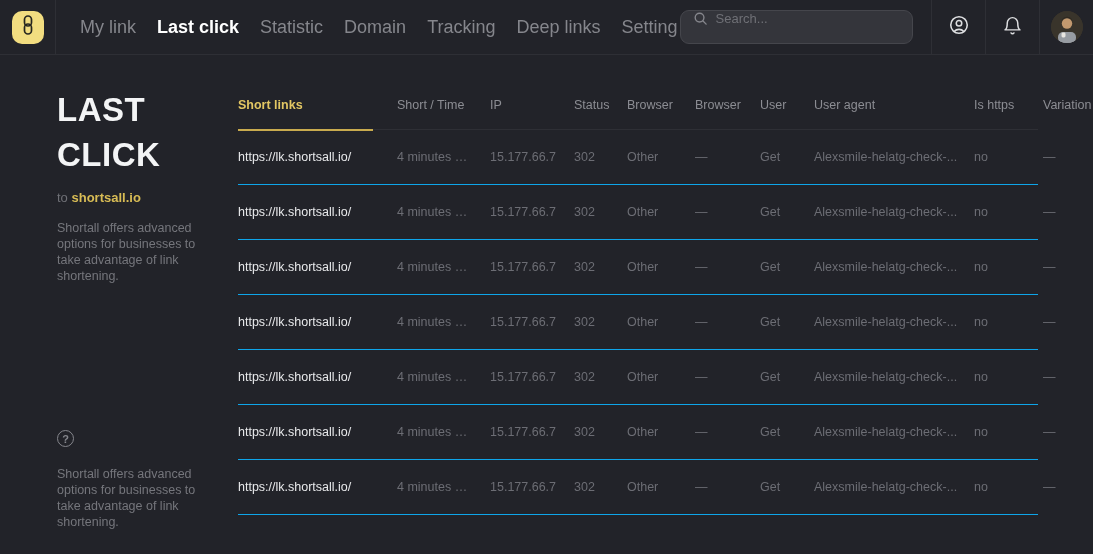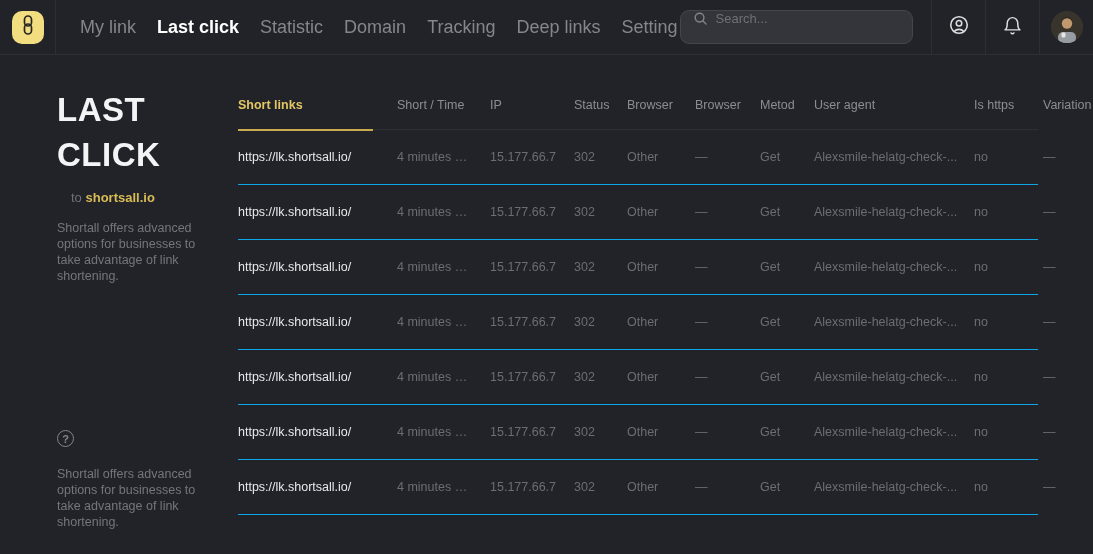--- a/index.html
+++ b/index.html
@@ -59,21 +59,21 @@
 
   
   .main { display:flex; padding-left:57px; }
 
   .sidebar { width:160px; margin-right:21px; padding-top:32px; flex:0 0 auto; }
   .page-title {
     font-size:33px; font-weight:700; line-height:45px;
     letter-spacing:0.5px; color:#f3f4f5;
   }
   .page-title span { display:block; }
-  .subtitle { margin-top:13px; font-size:13px; color:#6f7076;margin-left:14px; }
+  .subtitle { margin-top:13px; font-size:13px; color:#6f7076; }
   .subtitle a {
     color:#d8bc55; font-weight:700; text-decoration:none; cursor:pointer;
   }
   .desc {
     margin-top:15px; width:158px;
     font-size:12.5px; line-height:16px; color:#75767c;
   }
   .help-block { margin-top:146px; }
   .help-icon {
     width:17px; height:17px; border-radius:50%;
@@ -203,21 +203,21 @@
   </aside>
 
   <section class="table">
     <div class="thead">
         <div class="th active">Short links</div>
         <div class="th">Short / Time</div>
         <div class="th">IP</div>
         <div class="th">Status</div>
         <div class="th">Browser</div>
         <div class="th">Browser</div>
-        <div class="th">Metod</div>
+        <div class="th">User</div>
         <div class="th">User  agent</div>
         <div class="th">Is https</div>
         <div class="th">Variation URL</div>
       </div>
     <div>
         <div class="tr">
           <div class="td link">https://lk.shortsall.io/</div>
           <div class="td">4 minutes ago</div>
           <div class="td">15.177.66.7</div>
           <div class="td">302</div>

